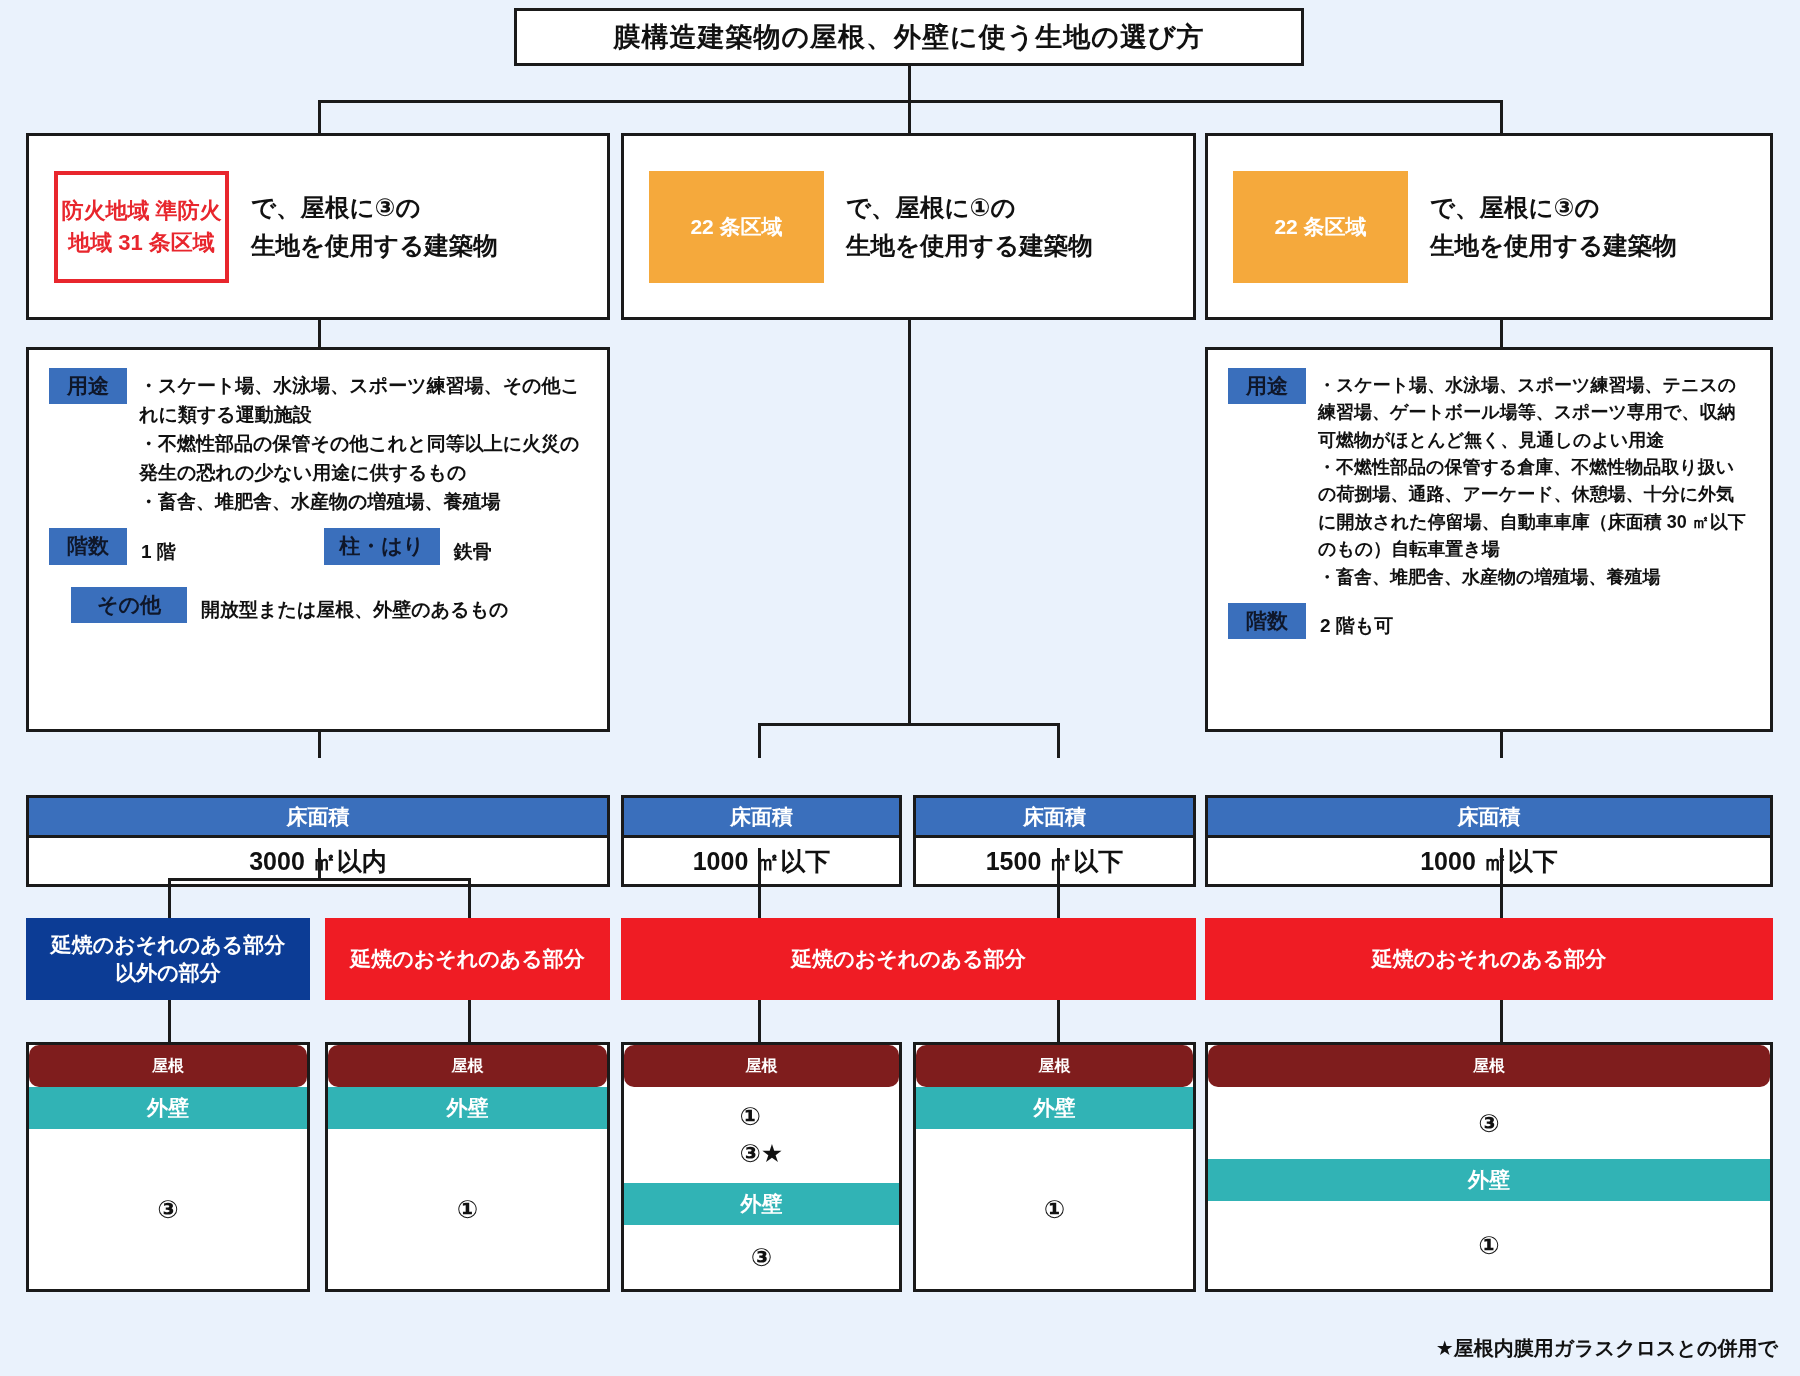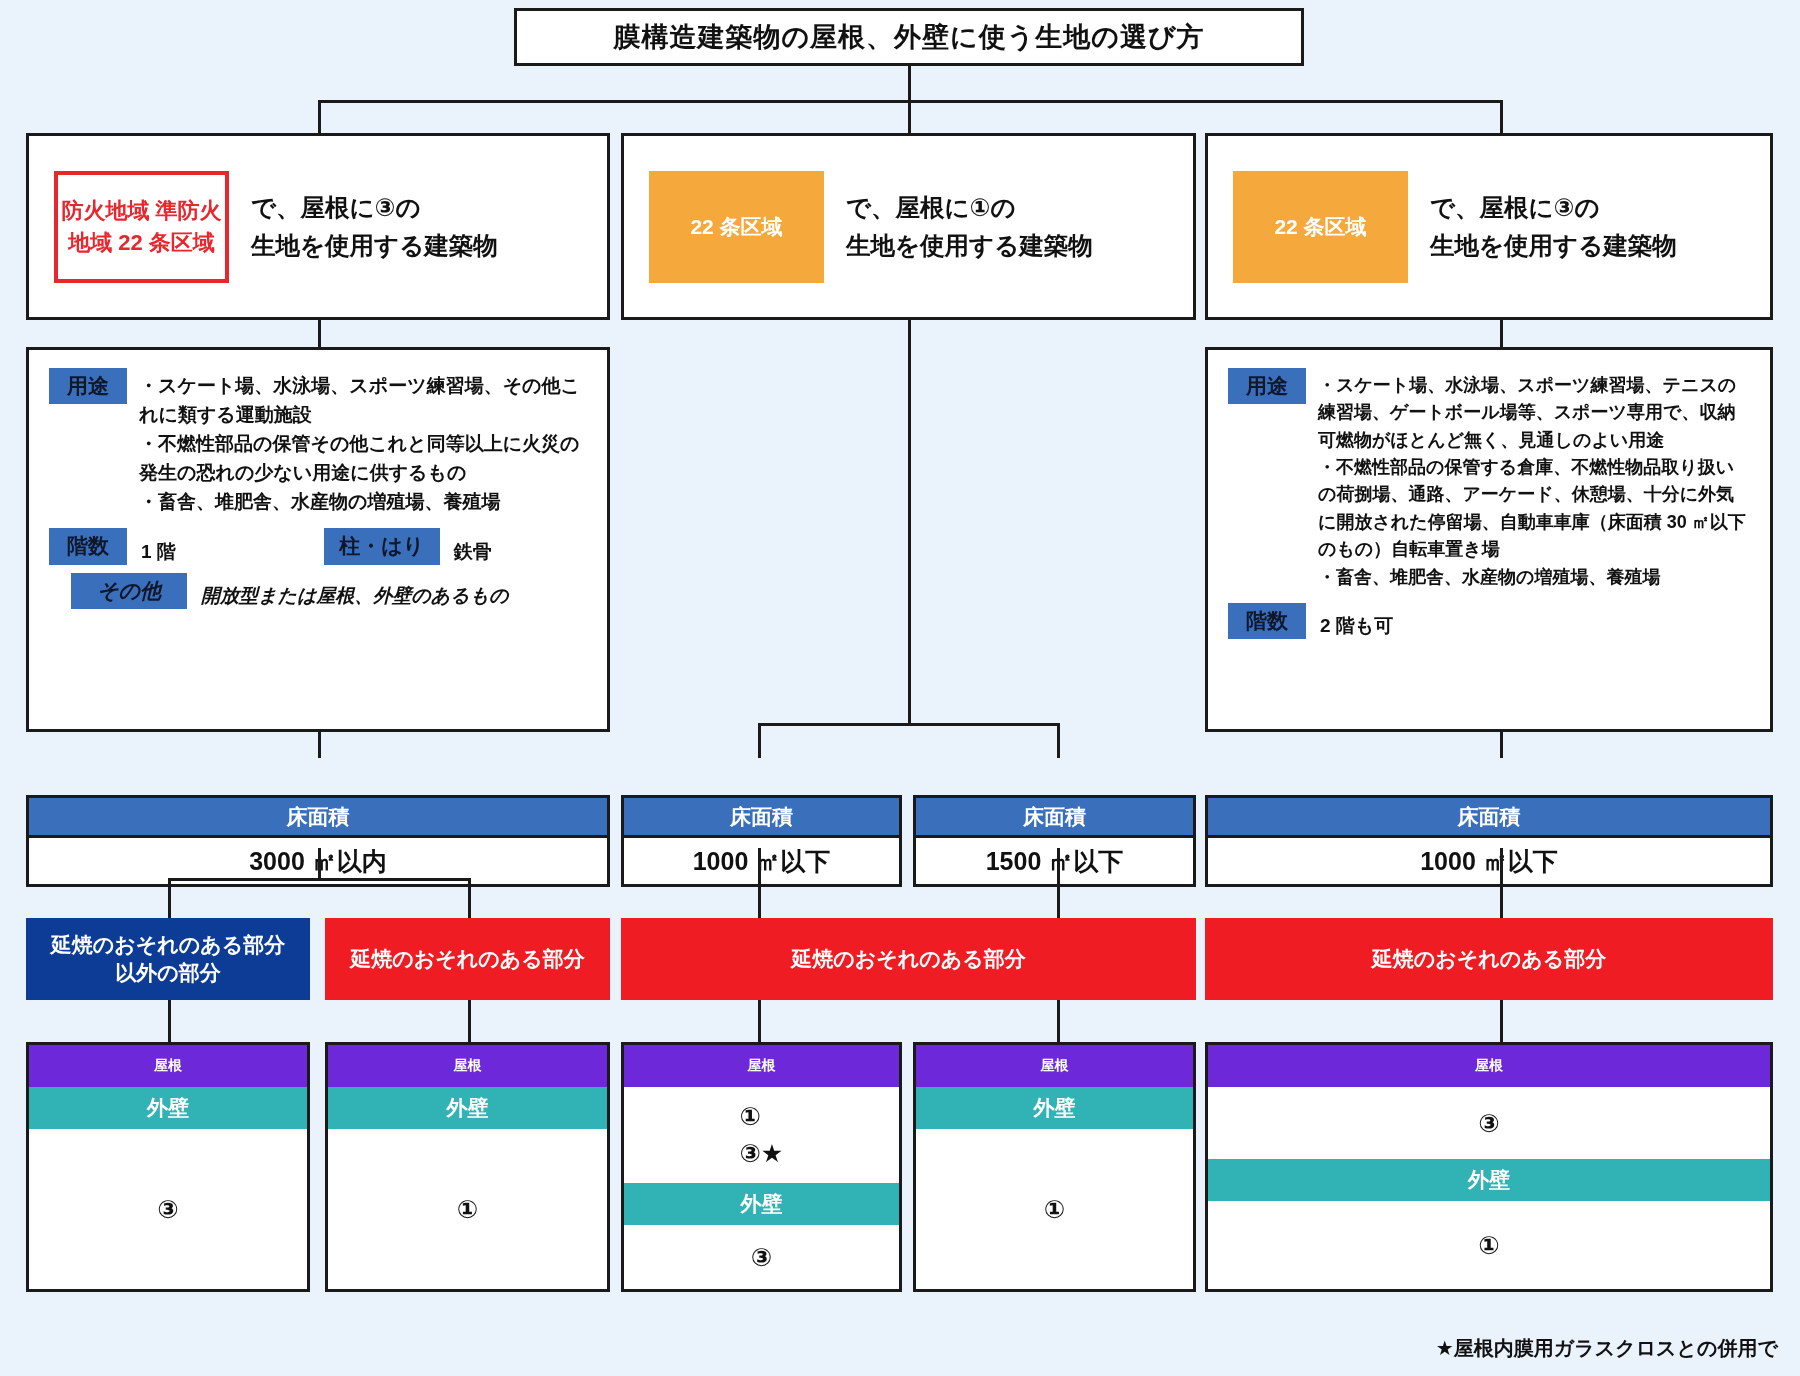--- a/index.html
+++ b/index.html
@@ -100,21 +100,21 @@
     display:flex; align-items:center; justify-content:center;
     text-align:center; color:#ffffff; font-weight:bold;
     font-size:21px; line-height:1.35; white-space:pre-line;
   }
   .banner.navy { background:#0c3c95; }
   .banner.red  { background:#ef1c24; }
 
   
   .result { position:absolute; border:3px solid #1a1a1a; background:#fff; overflow:hidden; }
   .seg { display:flex; align-items:center; justify-content:center; font-weight:bold; }
-  .seg.roof { background:#6d28d9; color:#fff; font-size:14px; height:42px; }
+  .seg.roof { background:#7f1d1d; color:#fff; font-size:16px; height:42px;border-radius:10px; }
   .seg.wall { background:#31b3b5; color:#fff; font-size:21px; height:42px; }
   .seg.val  { background:#fff; color:#111; font-size:25px; }
 
   
   .footnote {
     position:absolute; right:22px; bottom:14px;
     font-size:20px; font-weight:bold; color:#111;
   }
 </style>
 </head>
@@ -126,21 +126,21 @@
 
   <div class="line vline" style="left:908px; top:66px; height:34px;"></div>
   <div class="line hline" style="left:318px; top:100px; width:1185px;"></div>
   <div class="line vline" style="left:318px; top:100px; height:35px;"></div>
   <div class="line vline" style="left:908px; top:100px; height:35px;"></div>
   <div class="line vline" style="left:1500px; top:100px; height:35px;"></div>
 
   <div class="cond-box" style="left:26px; top:133px; width:584px; height:187px;">
     <div class="tag-red">防火地域
 準防火地域
-22 条区域</div>
+31 条区域</div>
     <div class="cond-text">で、屋根に③の
 生地を使用する建築物</div>
   </div>
 
   <div class="cond-box" style="left:621px; top:133px; width:575px; height:187px;">
     <div class="tag-orange">22 条区域</div>
     <div class="cond-text">で、屋根に①の
 生地を使用する建築物</div>
   </div>
 
@@ -163,21 +163,21 @@
 ・畜舎、堆肥舎、水産物の増殖場、養殖場</div>
     </div>
     <div class="row-inline" style="margin-top:12px;">
       <div class="chip">階数</div>
       <div class="rowval" style="padding-top:0;">1 階</div>
       <div class="spacer"></div>
       <div class="spacer"></div>
       <div class="chip wide">柱・はり</div>
       <div class="rowval" style="padding-top:0;">鉄骨</div>
     </div>
-    <div class="row-inline" style="margin-top:8px; margin-left:22px;font-style:italic;">
+    <div class="row-inline" style="margin-top:22px; margin-left:22px;">
       <div class="chip wide">その他</div>
       <div class="rowval" style="padding-top:0;">開放型または屋根、外壁のあるもの</div>
     </div>
   </div>
 
   <div class="detail-box" style="left:1205px; top:347px; width:568px; height:385px;">
     <div class="row">
       <div class="chip">用途</div>
       <div class="rowtext small">・スケート場、水泳場、スポーツ練習場、テニスの練習場、ゲートボール場等、スポーツ専用で、収納可燃物がほとんど無く、見通しのよい用途
 ・不燃性部品の保管する倉庫、不燃性物品取り扱いの荷捌場、通路、アーケード、休憩場、十分に外気に開放された停留場、自動車車庫（床面積 30 ㎡以下のもの）自転車置き場

